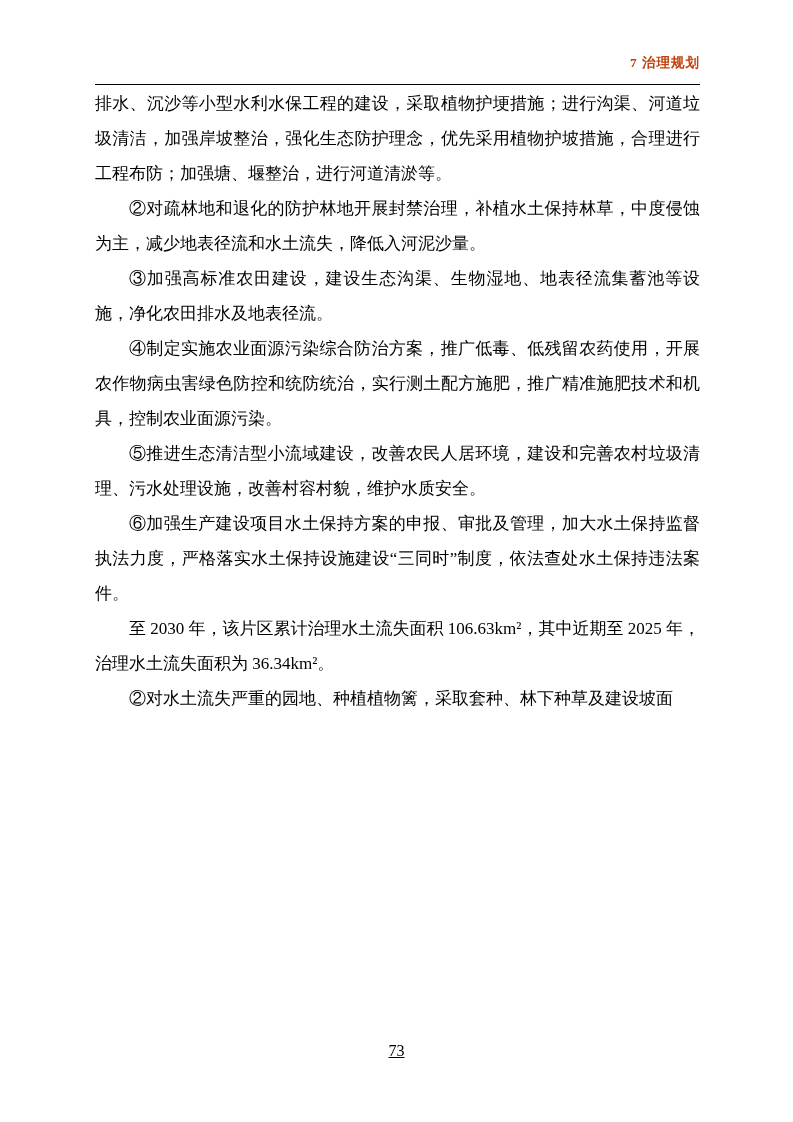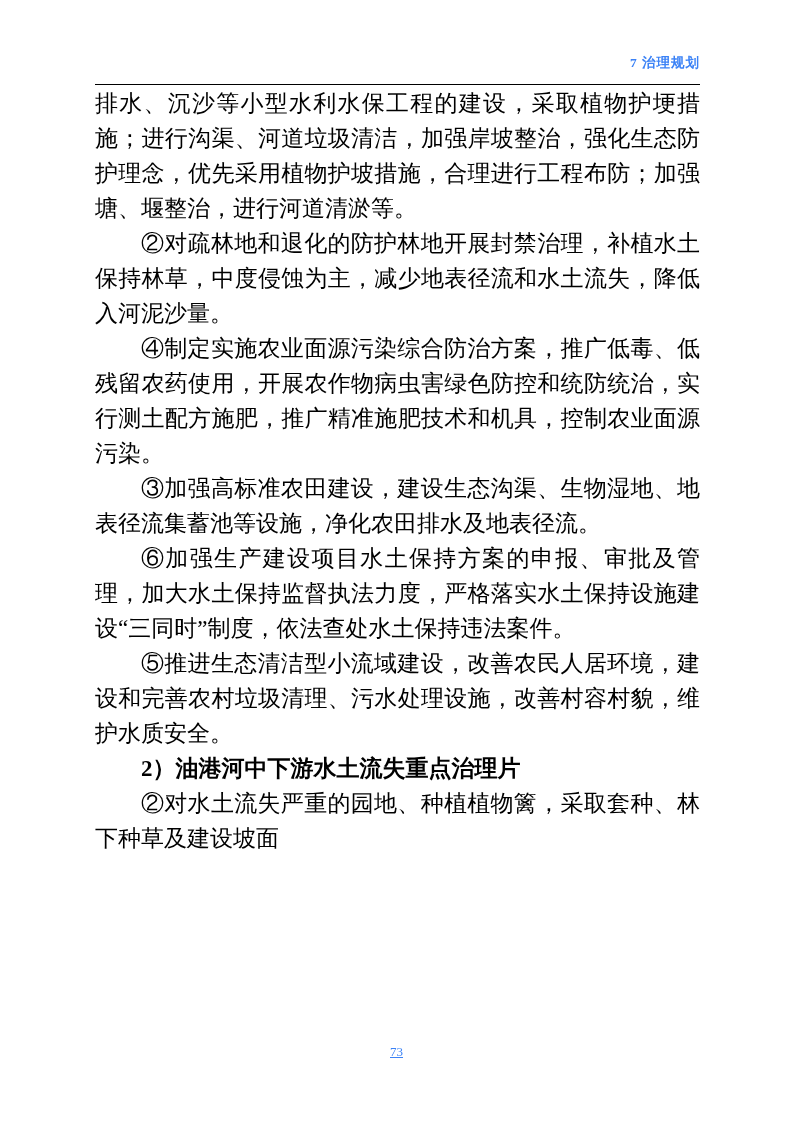--- a/index.html
+++ b/index.html
@@ -22,71 +22,71 @@
   }
   .header {
     position: absolute;
     top: 54px;
     left: 95px;
     right: 93px;
     text-align: right;
     font-size: 13.5px;
     font-weight: bold;
     letter-spacing: 1px;
-    color: #3b82f6;
+    color: #c2410c;
   }
   .header-rule {
     position: absolute;
     top: 84px;
     left: 95px;
     right: 93px;
     border-top: 1.5px solid #000000;
     height: 0;
   }
   .content {
     position: absolute;
     top: 86px;
     left: 95px;
     right: 93px;
   }
   .content p {
     margin: 0;
-    font-size: 23px;
+    font-size: 17px;
     line-height: 35px;
     text-align: justify;
     text-justify: inter-ideograph;
     word-break: break-all;
   }
   .content p.indent {
     text-indent: 2em;
   }
   .content p.bold {
     font-weight: bold;
   }
   .footer {
     position: absolute;
     bottom: 62px;
     left: 0;
     right: 0;
     text-align: center;
-    font-size: 13px;
-    color: #3b82f6;
+    font-size: 16px;
+    color: #000000;
     text-decoration: underline;
   }
 </style>
 </head>
 <body>
 
 <div class="page">
   <div class="header">7  治理规划</div>
   <div class="header-rule"></div>
   <div class="content">
       <p>排水、沉沙等小型水利水保工程的建设，采取植物护埂措施；进行沟渠、河道垃圾清洁，加强岸坡整治，强化生态防护理念，优先采用植物护坡措施，合理进行工程布防；加强塘、堰整治，进行河道清淤等。</p>
       <p class="indent">②对疏林地和退化的防护林地开展封禁治理，补植水土保持林草，中度侵蚀为主，减少地表径流和水土流失，降低入河泥沙量。</p>
+      <p class="indent">③加强高标准农田建设，建设生态沟渠、生物湿地、地表径流集蓄池等设施，净化农田排水及地表径流。</p>
       <p class="indent">④制定实施农业面源污染综合防治方案，推广低毒、低残留农药使用，开展农作物病虫害绿色防控和统防统治，实行测土配方施肥，推广精准施肥技术和机具，控制农业面源污染。</p>
-      <p class="indent">③加强高标准农田建设，建设生态沟渠、生物湿地、地表径流集蓄池等设施，净化农田排水及地表径流。</p>
+      <p class="indent">⑤推进生态清洁型小流域建设，改善农民人居环境，建设和完善农村垃圾清理、污水处理设施，改善村容村貌，维护水质安全。</p>
       <p class="indent">⑥加强生产建设项目水土保持方案的申报、审批及管理，加大水土保持监督执法力度，严格落实水土保持设施建设“三同时”制度，依法查处水土保持违法案件。</p>
-      <p class="indent">⑤推进生态清洁型小流域建设，改善农民人居环境，建设和完善农村垃圾清理、污水处理设施，改善村容村貌，维护水质安全。</p>
-      <p class="indent bold">2）油港河中下游水土流失重点治理片</p>
+      <p class="indent">至 2030 年，该片区累计治理水土流失面积 106.63km²，其中近期至 2025 年，治理水土流失面积为 36.34km²。</p>
       <p class="indent">②对水土流失严重的园地、种植植物篱，采取套种、林下种草及建设坡面</p>
     </div>
   <div class="footer">73</div>
 </div>
 
 </body></html>

